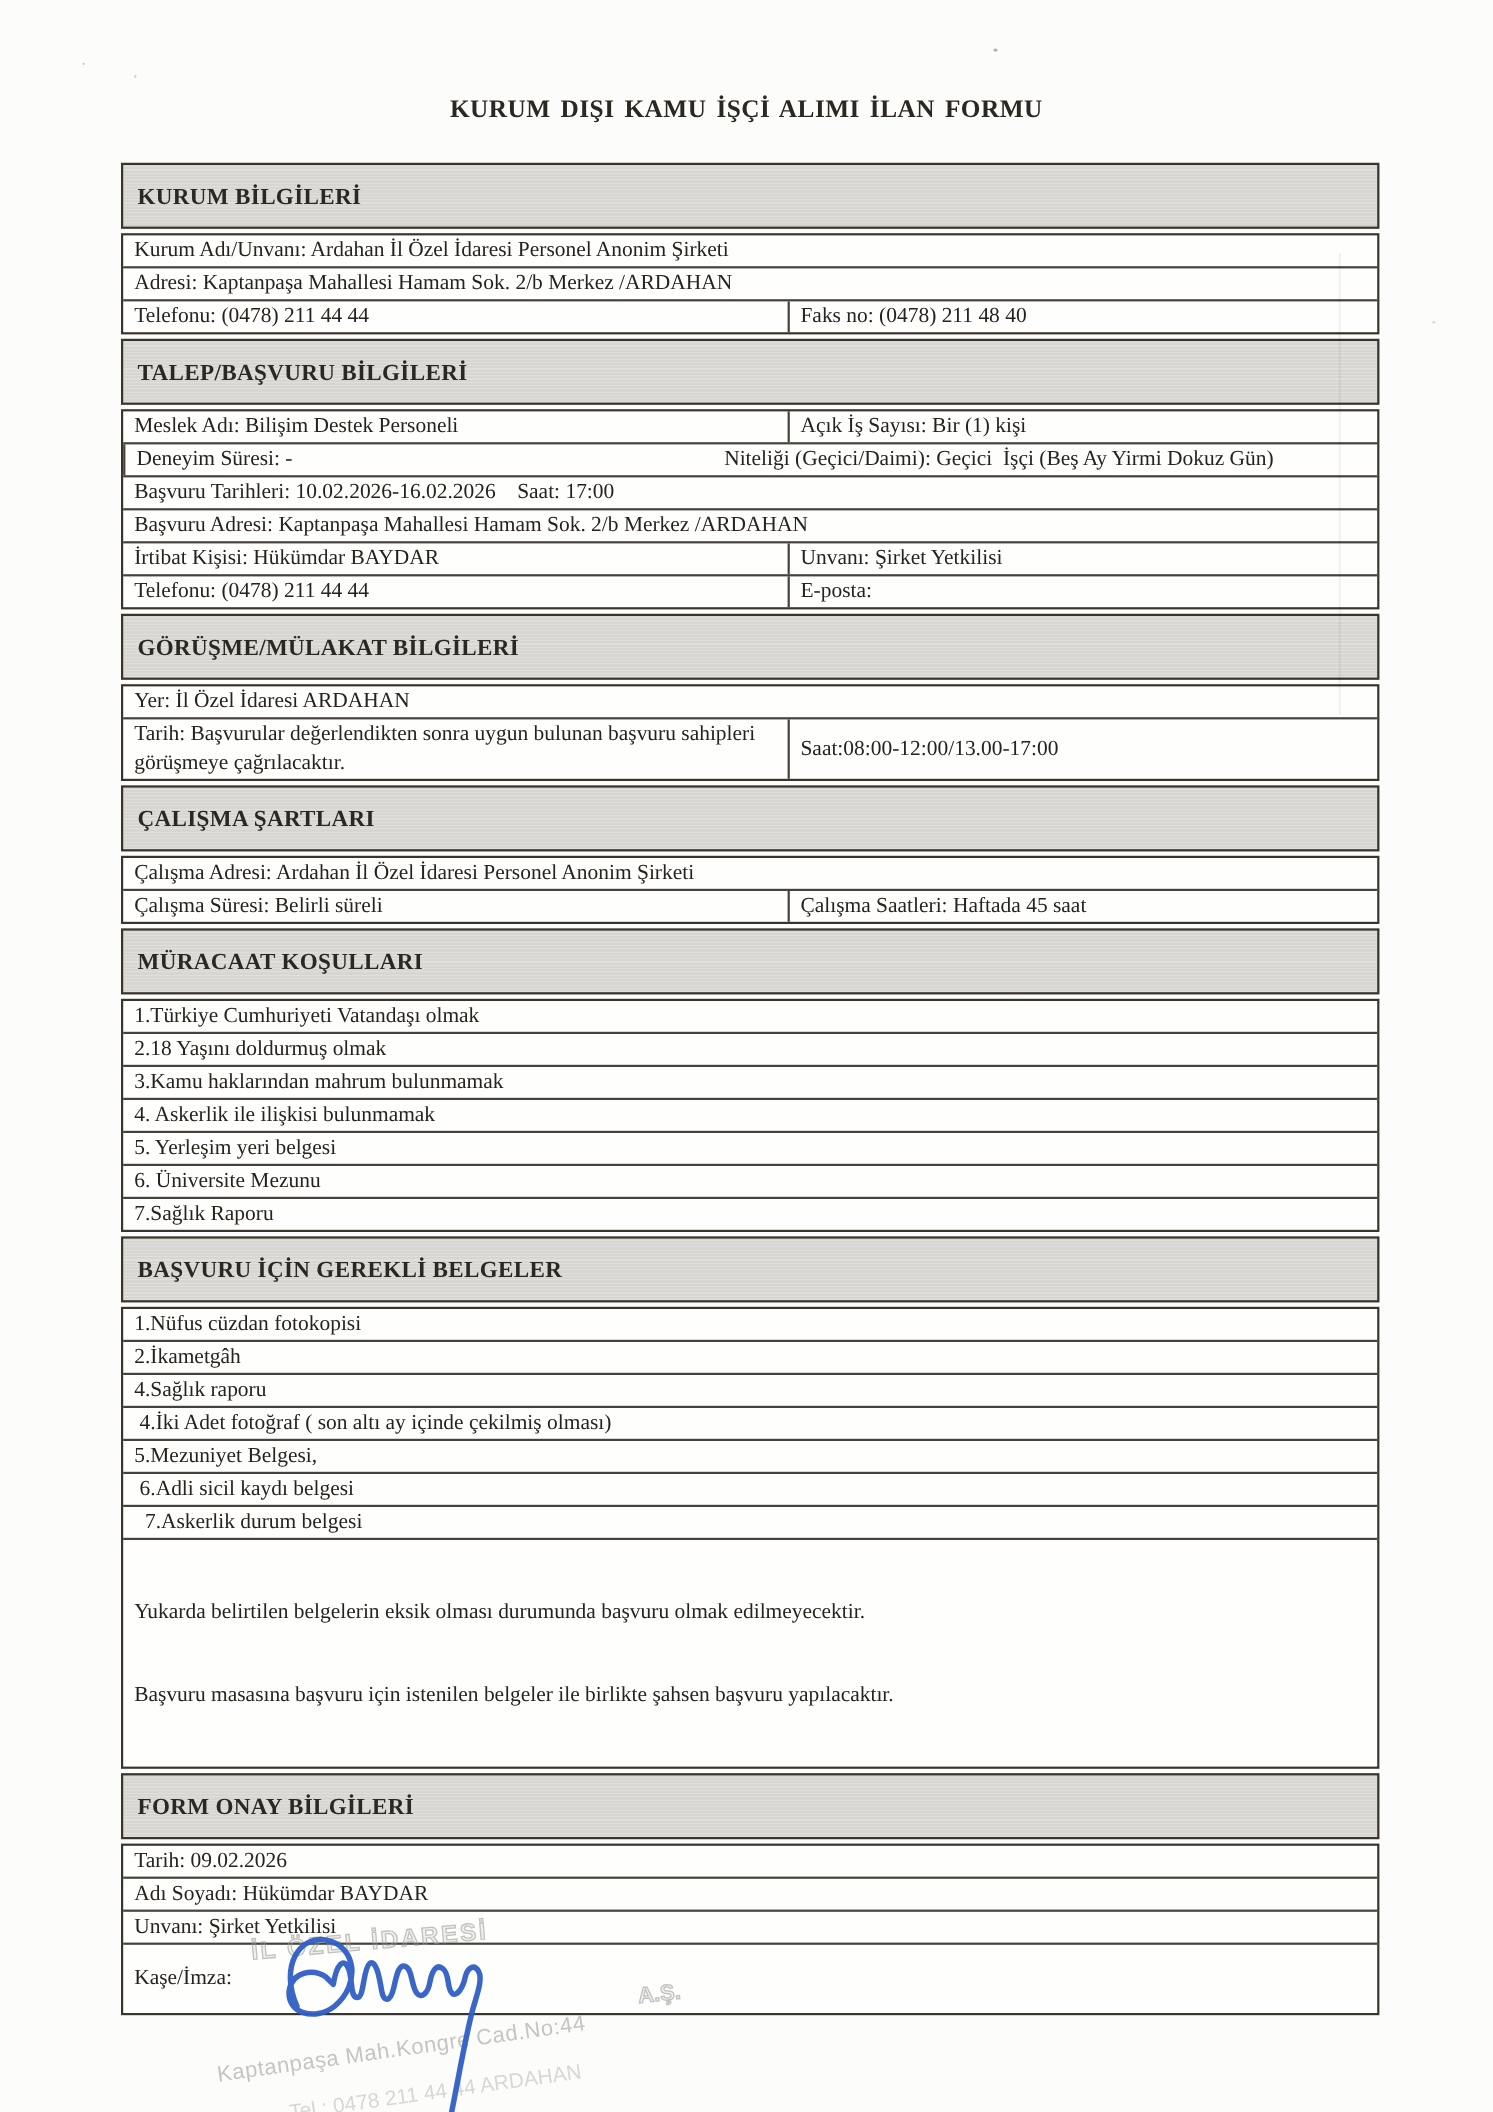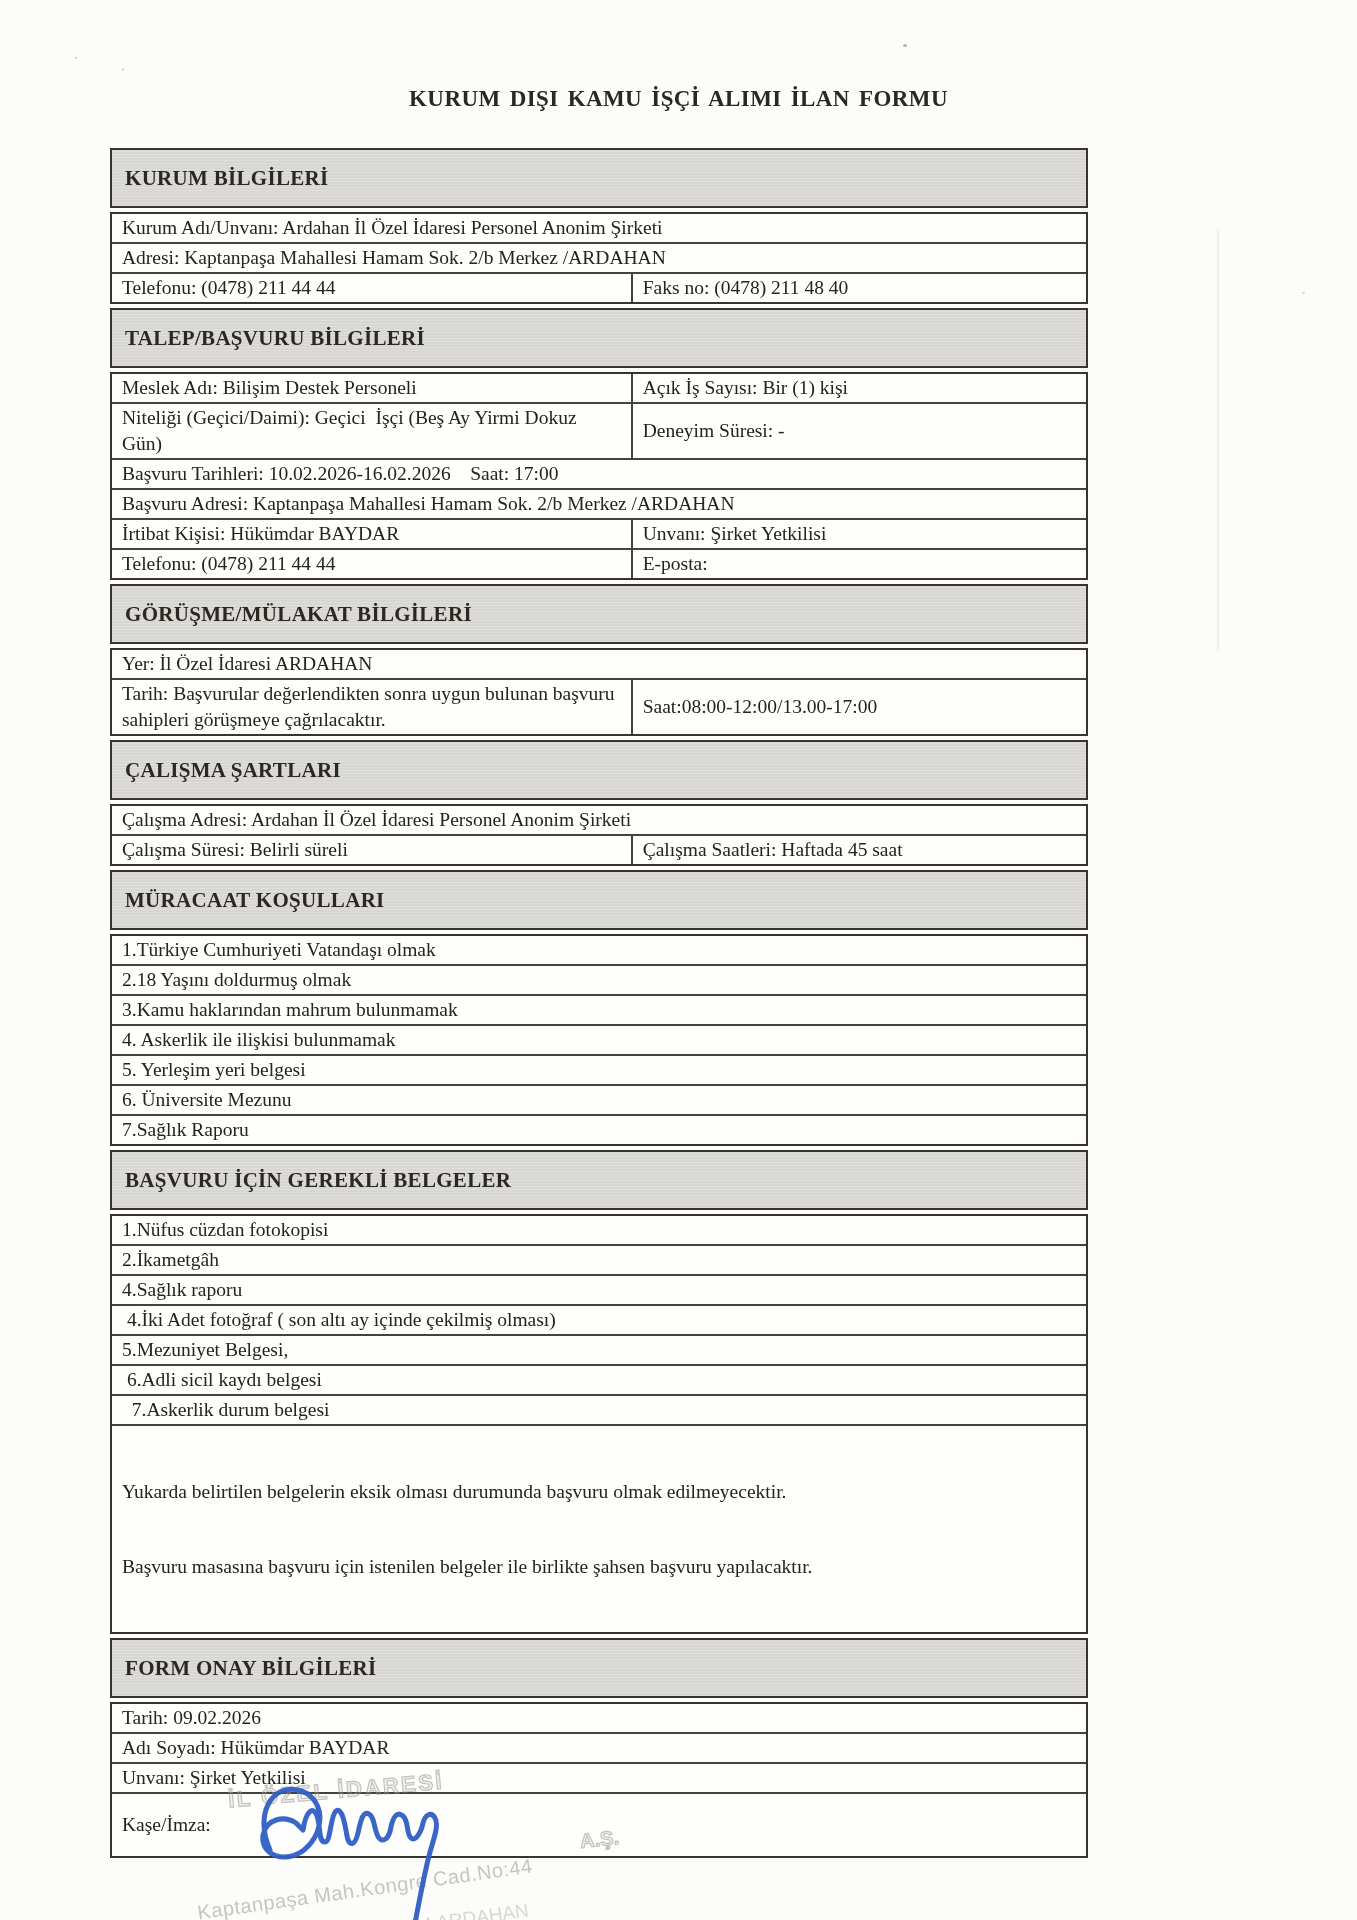--- a/index.html
+++ b/index.html
@@ -7,21 +7,21 @@
     width:1357px;height:1920px;position:relative;overflow:hidden;
     background:#fcfcfa;
     font-family:"Liberation Serif","DejaVu Serif",serif;
     color:#26221c;
   }
   .page-title{
     position:absolute;top:86px;left:0;width:100%;
     text-align:center;font-size:23px;font-weight:bold;
     letter-spacing:.4px;word-spacing:3px;color:#2b2721;
   }
-  .doc{position:absolute;left:110px;top:148px;width:978px;}
+  .doc{position:absolute;left:110px;top:148px;width:1144px;}
   .hdr{
     border:2px solid #3a352c;
     background-color:#d7d6d2;
     background-image:repeating-linear-gradient(0deg, rgba(255,255,255,.22) 0 1px, transparent 1px 3px);
     min-height:56px;display:flex;align-items:center;
     padding:0 13px;font-size:21px;font-weight:bold;letter-spacing:.3px;
     margin-top:4px;color:#2b2721;
   }
   .hdr.first{margin-top:0;}
   .block{border:2px solid #3a352c;margin-top:4px;background:#fefefd;}
@@ -84,22 +84,22 @@
 
   <div class="hdr">
     <span>TALEP/BAŞVURU BİLGİLERİ</span>
   </div>
   <div class="block">
     <div class="row">
       <div class="cell l">Meslek Adı: Bilişim Destek Personeli</div>
       <div class="cell r">Açık İş Sayısı: Bir (1) kişi</div>
     </div>
     <div class="row">
+      <div class="cell r">Deneyim Süresi: -</div>
       <div class="cell l">Niteliği (Geçici/Daimi): Geçici  İşçi (Beş Ay Yirmi Dokuz Gün)</div>
-      <div class="cell r">Deneyim Süresi: -</div>
     </div>
     <div class="row">
       <div class="cell full">Başvuru Tarihleri: 10.02.2026-16.02.2026    Saat: 17:00</div>
     </div>
     <div class="row">
       <div class="cell full">Başvuru Adresi: Kaptanpaşa Mahallesi Hamam Sok. 2/b Merkez /ARDAHAN</div>
     </div>
     <div class="row">
       <div class="cell l">İrtibat Kişisi: Hükümdar BAYDAR</div>
       <div class="cell r">Unvanı: Şirket Yetkilisi</div>

